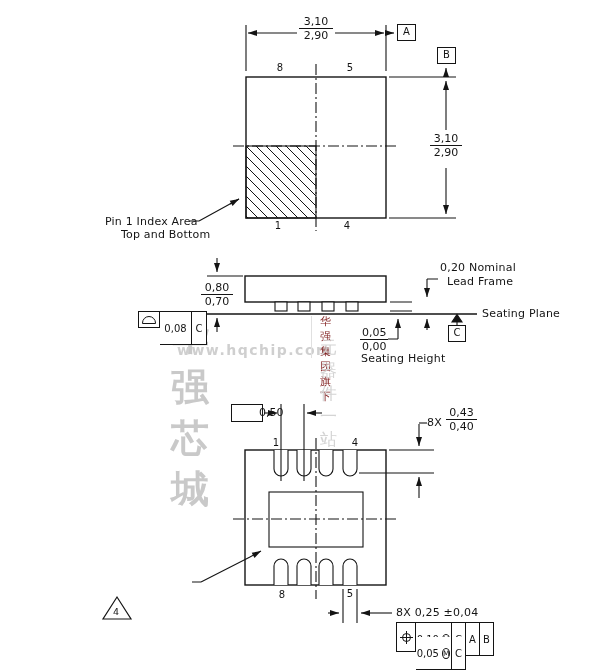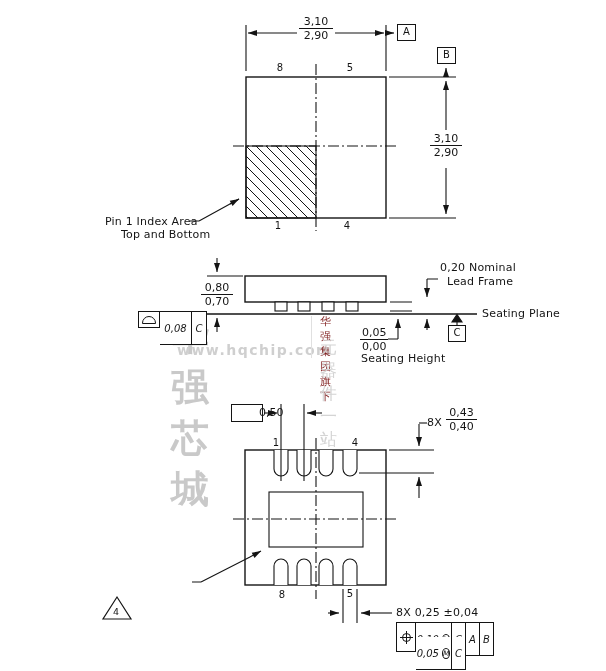--- a/index.html
+++ b/index.html
@@ -11,21 +11,21 @@
   .frac{position:absolute;text-align:center;font-size:11px;line-height:13px;z-index:3;}
   .frac .num{border-bottom:1.2px solid #141414;padding:0 2px;}
   .frac .den{padding:0 2px;}
   .dbox{position:absolute;width:19px;height:17px;border:1.3px solid #141414;text-align:center;
         font-size:10px;line-height:14px;background:#fff;z-index:3;}
   .dimbox{position:absolute;border:1.3px solid #141414;text-align:right;font-size:11px;
           line-height:16px;background:#fff;z-index:3;padding-left:27px;}
   .fcf{position:absolute;display:flex;z-index:3;background:#fff;}
   .fcf .symcell{border:1.3px solid #141414;display:flex;align-items:center;justify-content:center;background:#fff;}
   .fcf .cell{border:1.3px solid #141414;border-left:none;display:flex;align-items:center;
-             justify-content:center;font-size:10px;background:#fff;padding:16px 2px;font-style:italic;}
+             justify-content:center;font-size:10px;background:#fff;padding:16px 2px;}
   .fcf-rows{display:flex;flex-direction:column;}
   .fcf-rows .row{display:flex;height:15px;}
   .fcf-rows .row2 .cell{border-top:none;}
   .profile-sym{display:inline-block;width:14px;height:8px;border:1.1px solid #141414;
                border-radius:8px 8px 0 0;}
   .pos-sym{display:inline-block;width:9px;height:9px;border:1.1px solid #141414;border-radius:50%;
            position:relative;}
   .pos-sym::before{content:"";position:absolute;left:-3px;right:-3px;top:3px;border-top:1.1px solid #141414;}
   .pos-sym::after{content:"";position:absolute;top:-3px;bottom:-3px;left:3px;border-left:1.1px solid #141414;}
   .circM{display:inline-block;width:11px;height:11px;border:1px solid #141414;border-radius:50%;

